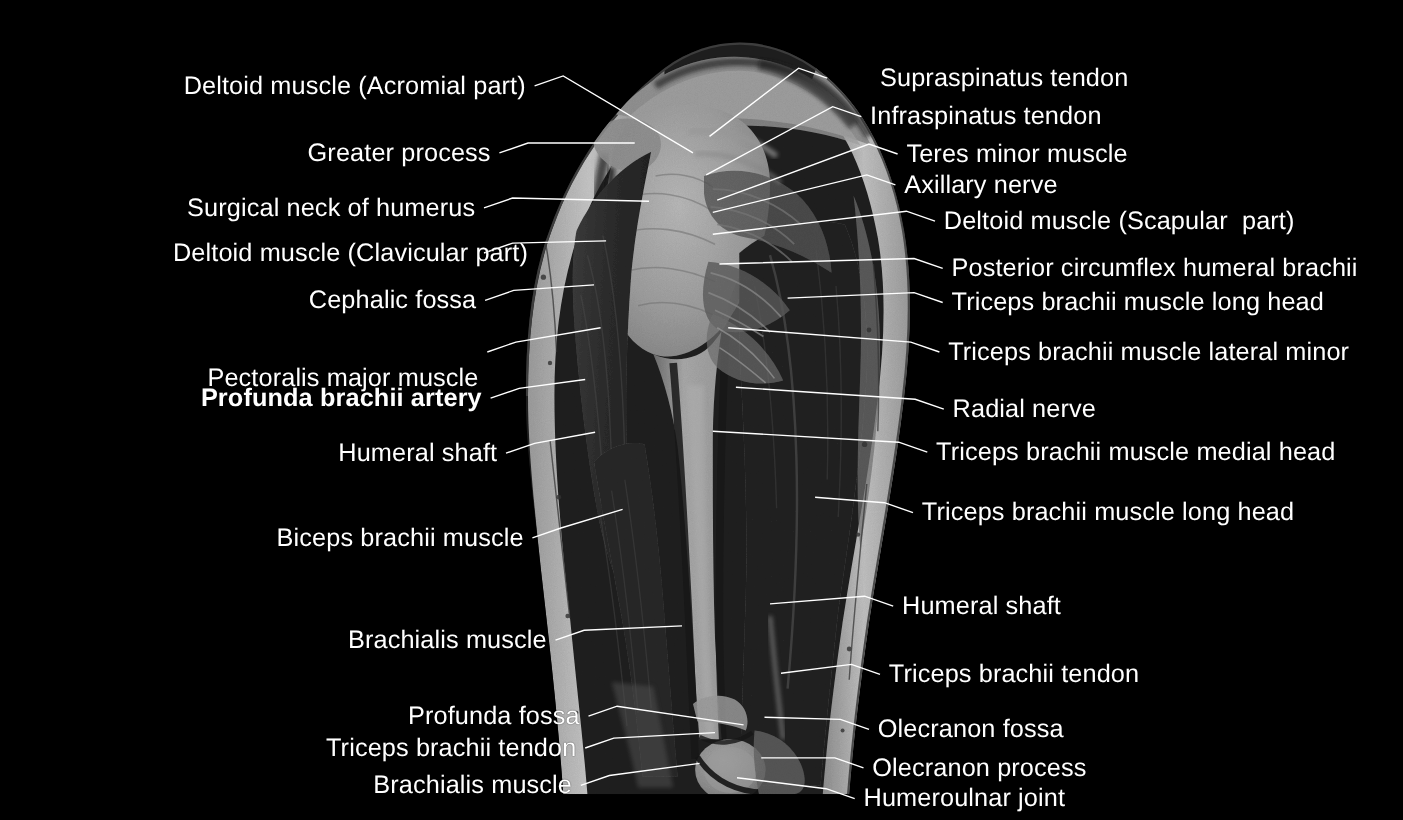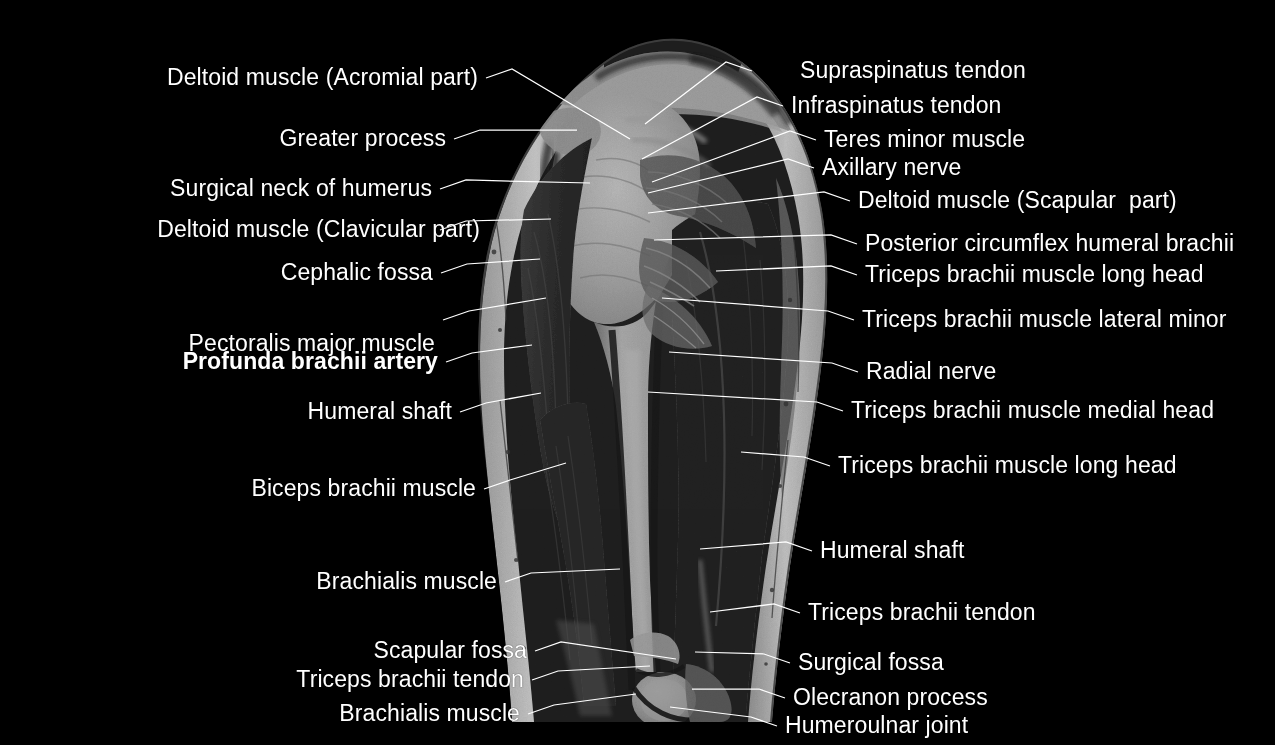--- a/index.html
+++ b/index.html
@@ -373,21 +373,21 @@
       <div class="label" style="left: 862px; top: 306px;">Triceps brachii muscle lateral minor</div>
       <div class="label right-align" style="left: 438px; top: 348px; font-weight: bold;">Profunda brachii artery</div>
       <div class="label" style="left: 866px; top: 358px;">Radial nerve</div>
       <div class="label right-align" style="left: 452px; top: 398px;">Humeral shaft</div>
       <div class="label" style="left: 851px; top: 397px;">Triceps brachii muscle medial head</div>
       <div class="label" style="left: 838px; top: 452px;">Triceps brachii muscle long head</div>
       <div class="label right-align" style="left: 476px; top: 475px;">Biceps brachii muscle</div>
       <div class="label" style="left: 820px; top: 537px;">Humeral shaft</div>
       <div class="label right-align" style="left: 497px; top: 568px;">Brachialis muscle</div>
       <div class="label" style="left: 808px; top: 599px;">Triceps brachii tendon</div>
-      <div class="label right-align" style="left: 527px; top: 637px;">Scapular fossa</div>
-      <div class="label" style="left: 798px; top: 649px;">Surgical fossa</div>
+      <div class="label right-align" style="left: 527px; top: 637px;">Profunda fossa</div>
+      <div class="label" style="left: 798px; top: 649px;">Olecranon fossa</div>
       <div class="label right-align" style="left: 524px; top: 666px;">Triceps brachii tendon</div>
       <div class="label" style="left: 793px; top: 684px;">Olecranon process</div>
       <div class="label right-align" style="left: 520px; top: 700px;">Brachialis muscle</div>
       <div class="label" style="left: 785px; top: 712px; text-align: right;">Humeroulnar joint</div>
     </div>
 
 </div>
 
 </body></html>

